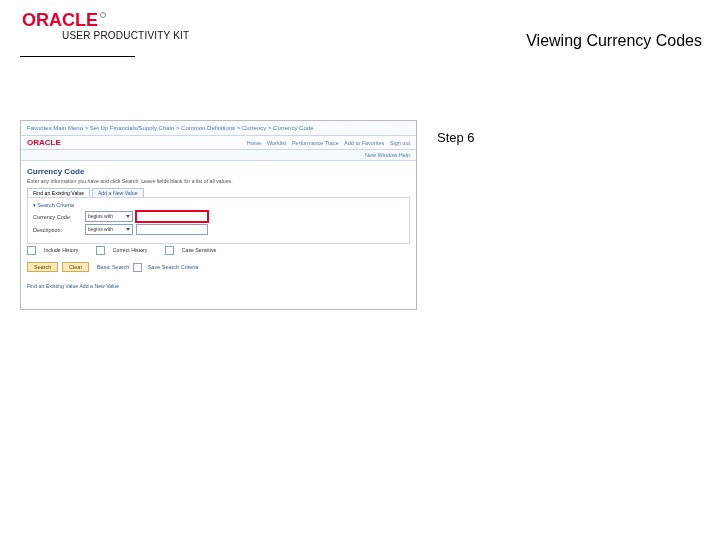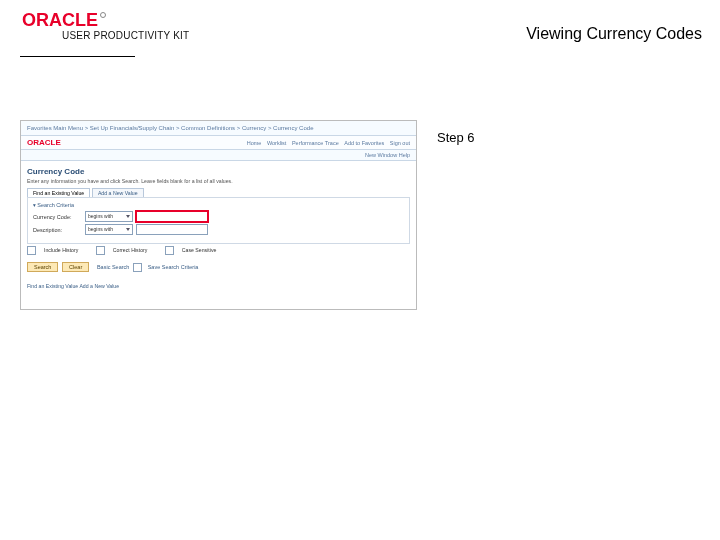--- a/index.html
+++ b/index.html
@@ -3,21 +3,21 @@
 <meta charset="utf-8">
 <style>
   html,body{margin:0;padding:0;width:720px;height:540px;background:#fff;font-family:Arial,Helvetica,sans-serif;color:#000;}
   .page{position:relative;width:720px;height:540px;}
   
   .hdr{position:absolute;left:0;top:0;width:720px;height:56px;}
   .logo{position:absolute;left:22px;top:10px;}
   .logo-oracle{font-family:Arial,sans-serif;font-weight:bold;font-size:18px;color:#e8002a;letter-spacing:0px;}
   .logo-dot{display:inline-block;width:4px;height:4px;border:1px solid #888;border-radius:50%;vertical-align:top;margin-left:2px;margin-top:2px;}
   .logo-sub{font-size:10px;color:#111;letter-spacing:0.2px;margin-top:-1px;padding-left:40px;}
-  .hdr-title{position:absolute;right:18px;top:25px;font-size:16px;color:#000;}
+  .hdr-title{position:absolute;right:18px;top:32px;font-size:16px;color:#000;}
   .hdr-rule{position:absolute;left:20px;top:56px;width:115px;border-top:1px solid #000;}
   
   .content{position:absolute;left:20px;top:120px;width:680px;}
   .shot{float:left;width:395px;border:1px solid #bbb;background:#fff;font-size:6px;color:#333;}
   .instr{float:left;margin-left:20px;width:260px;font-size:13px;color:#000;}
   .instr .step{margin-bottom:3px;margin-top:10px;}
   .instr .body{line-height:1.3;}
   
   .crumbs{padding:4px 6px;border-bottom:1px solid #c9d7e6;background:#f6fbff;color:#5b7aa0;font-size:6px;}
   .bar2{display:flex;align-items:center;padding:2px 6px;border-bottom:1px solid #c9d7e6;background:#fbfdff;}

